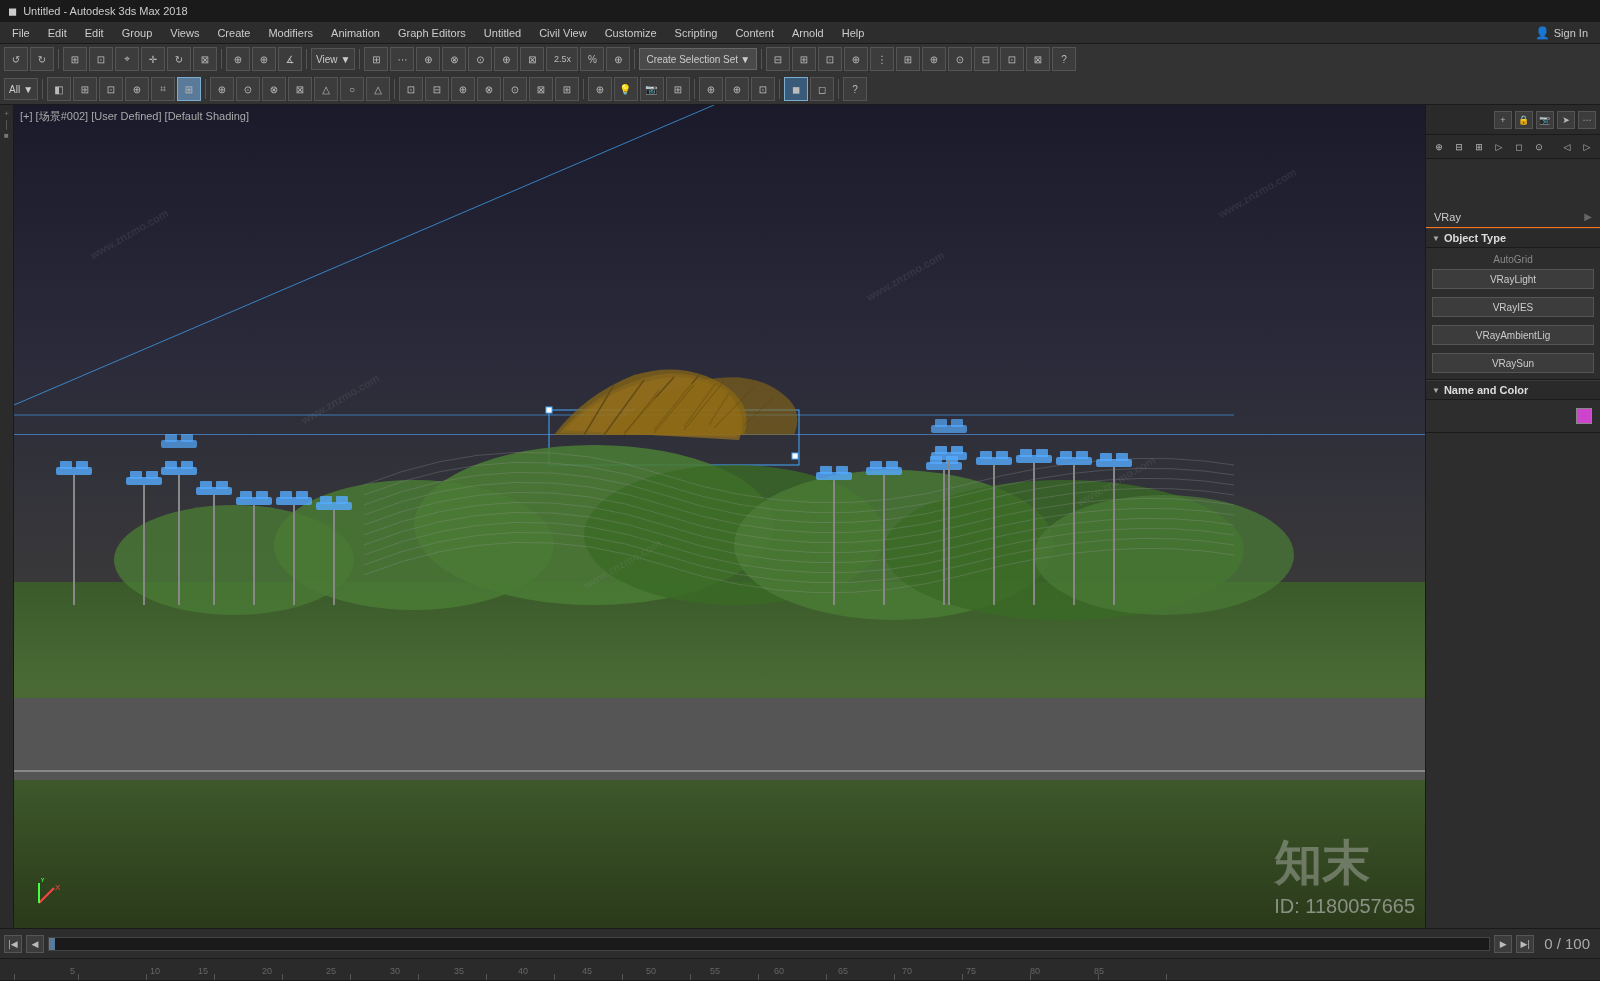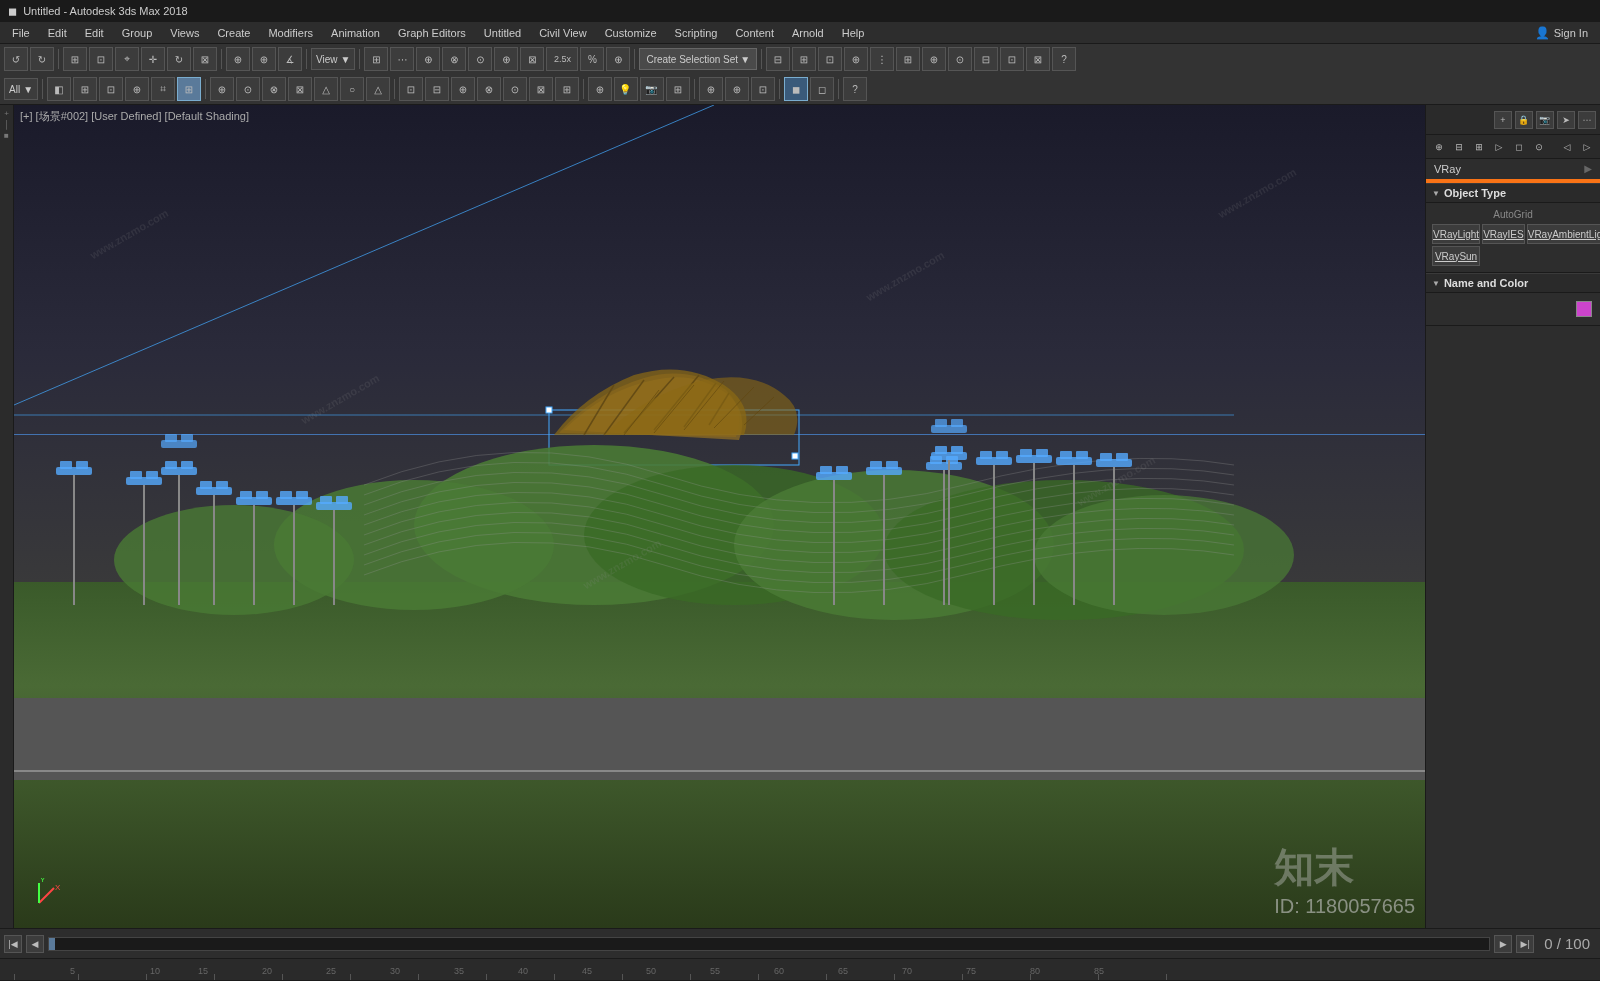--- a/index.html
+++ b/index.html
@@ -225,21 +225,22 @@
       cursor: pointer;
       color: #bbb;
       font-size: 9px;
       border-radius: 2px;
     }
 
     #vray-label {
       padding: 4px 8px;
       font-size: 11px;
       color: #ccc;
-      border-bottom: 4px solid #f97316;
+      border-bottom: 1px solid #f97316;
+      margin-top: 48px;
     }
 
     .section-header {
       height: 20px;
       background: #2a2a2a;
       display: flex;
       align-items: center;
       padding: 0 6px;
       gap: 4px;
       cursor: pointer;
@@ -257,24 +258,23 @@
 
     .autogrid-label {
       font-size: 10px;
       color: #888;
       padding: 2px 4px;
       text-align: center;
     }
 
     .btn-grid {
       display: grid;
-      grid-template-columns: 1fr 1fr 1fr;
-      gap: 2px;
+      grid-template-columns: 1fr;
+      gap: 8px;
       padding: 2px;
-      text-decoration: underline;
     }
     .panel-btn {
       height: 20px;
       background: #3c3c3c;
       border: 1px solid #555;
       color: #ccc;
       font-size: 10px;
       cursor: pointer;
       display: flex; align-items: center; justify-content: center;
     }
@@ -383,21 +383,21 @@
 
     
     .znzmo-brand {
       position: absolute;
       bottom: 10px;
       right: 10px;
       z-index: 10;
       pointer-events: none;
     }
     .znzmo-brand .big-text {
-      font-size: 40px;
+      font-size: 48px;
       font-weight: bold;
       color: rgba(200,200,200,0.4);
     }
     .znzmo-brand .id-text {
       font-size: 20px;
       color: rgba(200,200,200,0.6);
     }
   </style>
 </head>
 <body>

